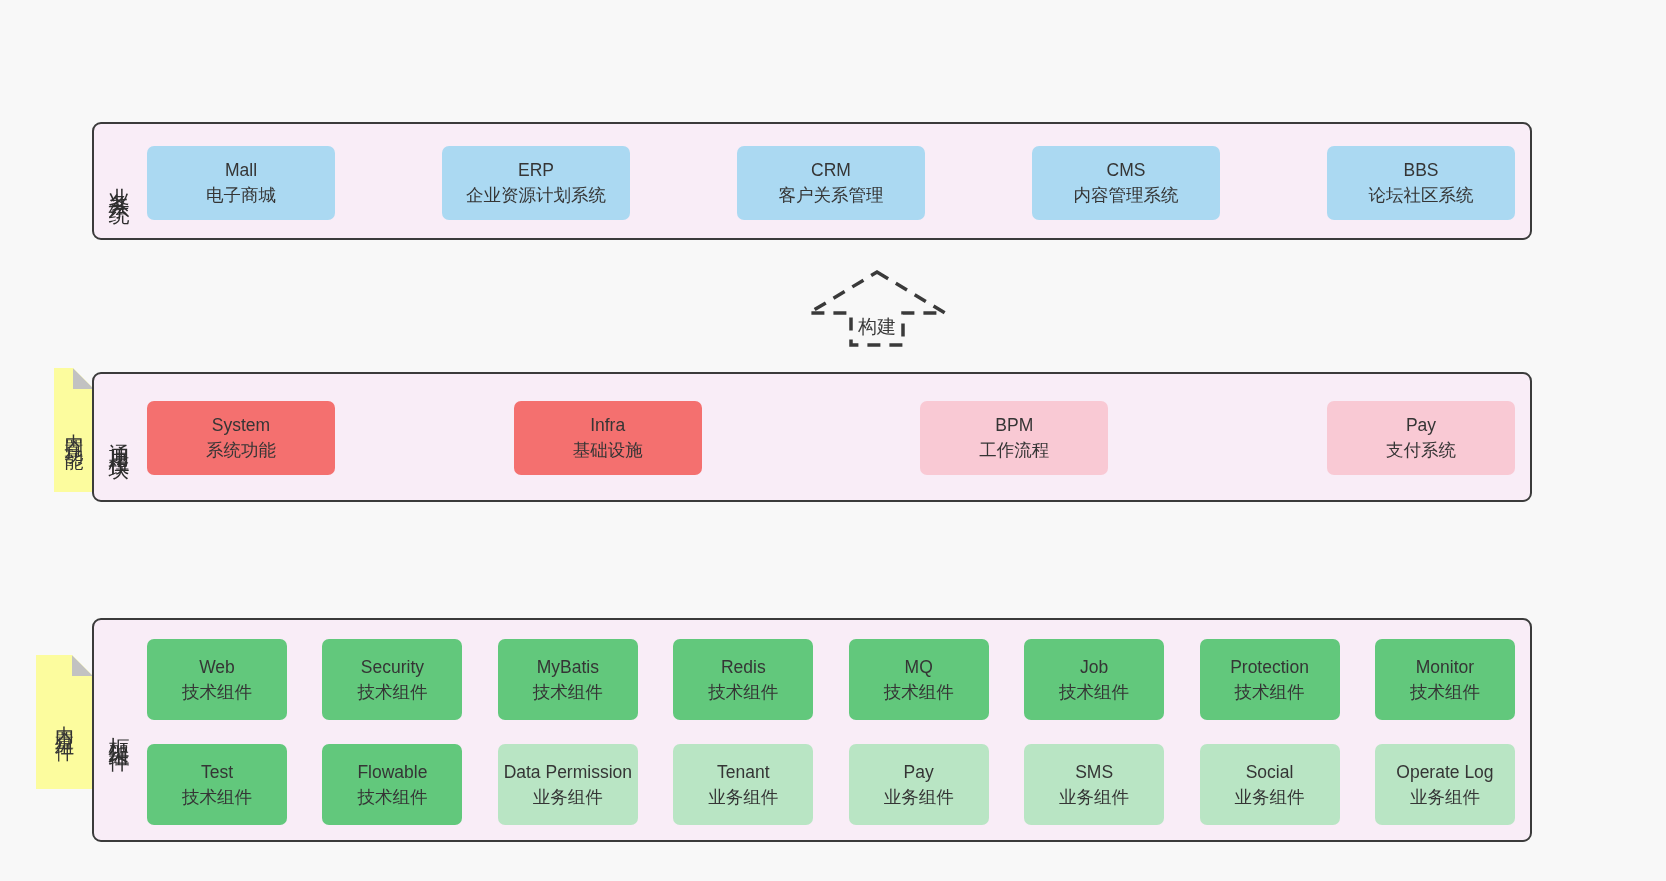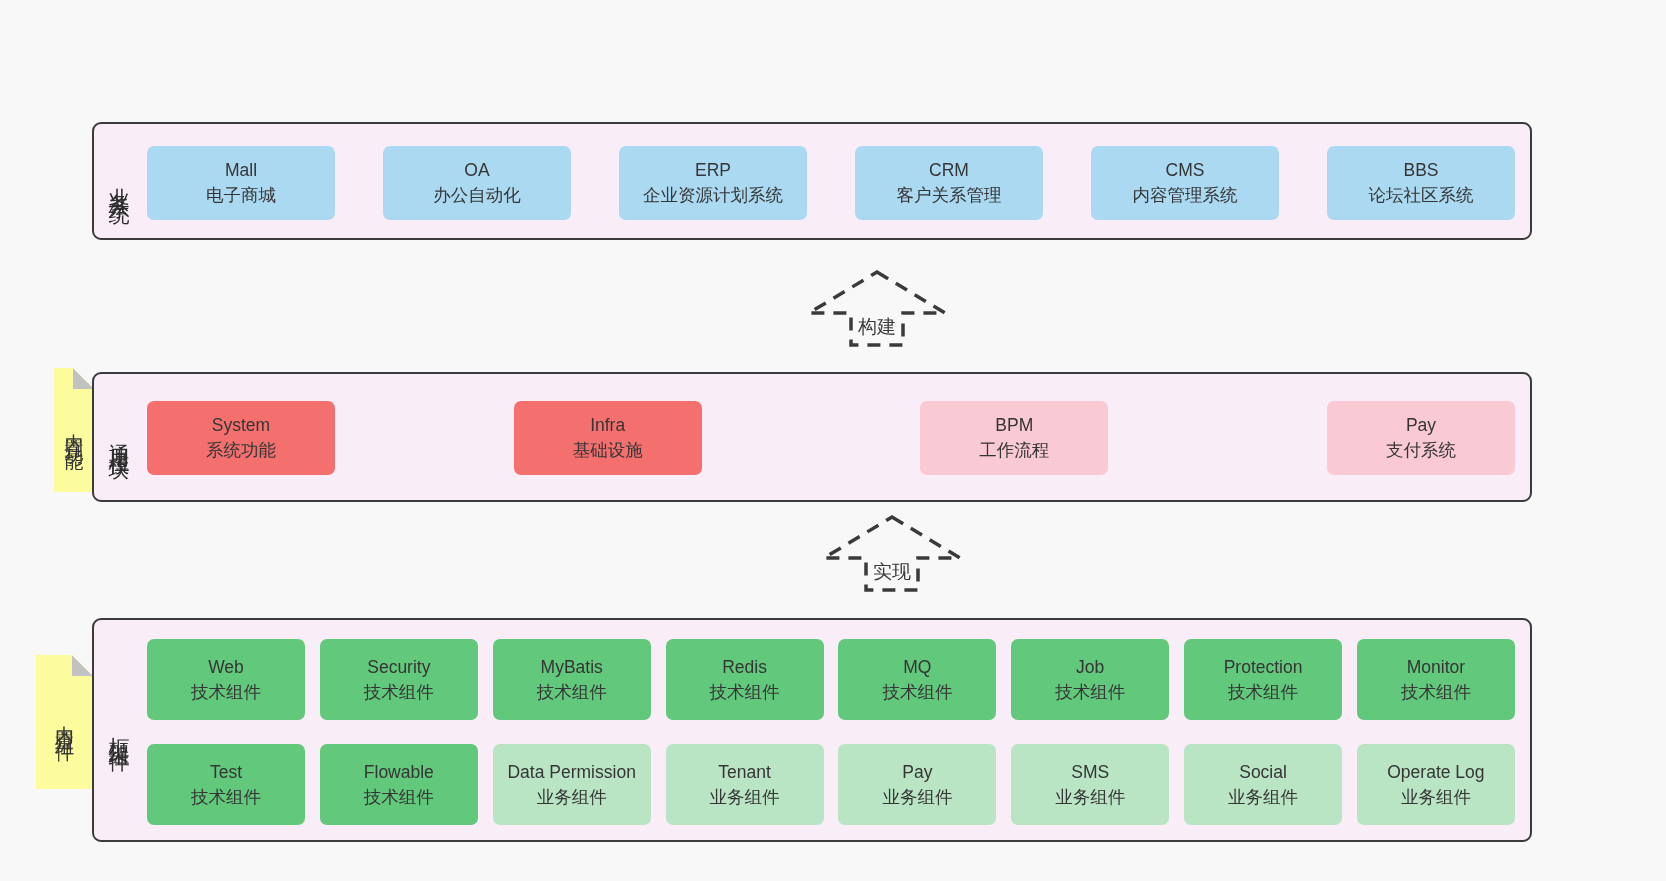--- a/index.html
+++ b/index.html
@@ -24,21 +24,21 @@
   .row{position:absolute;left:53px;right:15px;display:flex;justify-content:space-between;}
   .row-sys1{top:22px;}
   .row-sys2{top:27px;}
   .row-cmp1{top:19px;}
   .row-cmp2{top:124px;}
   .sys-box,.cmp-box{
     border-radius:7px;display:flex;flex-direction:column;justify-content:center;
     align-items:center;text-align:center;font-size:17.5px;line-height:25px;color:#353535;
   }
   .sys-box{width:188px;height:74px;}
-  .cmp-box{width:158px;height:81px;}
+  .cmp-box{width:140px;height:81px;}
   .blue{background:#abd9f2;}
   .red{background:#f4706f;}
   .pink{background:#f9c9d4;margin-left:40px;}
   .green{background:#62c87c;}
   .lgreen{background:#b9e5c4;}
   
   .note{
     position:absolute;background:#fcfc9e;z-index:1;
     clip-path:polygon(0 0,calc(100% - 21px) 0,100% 21px,100% 100%,0 100%);
   }
@@ -78,24 +78,20 @@
   </div>
 
   <div class="band" id="band1">
     <div class="band-label">业务系统</div>
     <div class="row row-sys1">
       <div class="sys-box blue">
         <div>Mall</div>
         <div>电子商城</div>
       </div>
       <div class="sys-box blue">
-        <div>OA</div>
-        <div>办公自动化</div>
-      </div>
-      <div class="sys-box blue">
         <div>ERP</div>
         <div>企业资源计划系统</div>
       </div>
       <div class="sys-box blue">
         <div>CRM</div>
         <div>客户关系管理</div>
       </div>
       <div class="sys-box blue">
         <div>CMS</div>
         <div>内容管理系统</div>
@@ -129,26 +125,20 @@
         <div>BPM</div>
         <div>工作流程</div>
       </div>
       <div class="sys-box pink">
         <div>Pay</div>
         <div>支付系统</div>
       </div>
     </div>
   </div>
 
-  <div class="arrow" id="arrow2">
-    <svg viewBox="0 0 142 80">
-      <path d="M71 4 L139 45 L97 45 L97 77 L45 77 L45 45 L3 45 Z" fill="none" stroke="#3a3a3a" stroke-width="3.5" stroke-dasharray="13 9"></path>
-    </svg>
-    <div class="arrow-label">实现</div>
-  </div>
 
   <div class="band" id="band3">
     <div class="band-label">框架组件</div>
     <div class="row row-cmp1">
       <div class="cmp-box green">
         <div>Web</div>
         <div>技术组件</div>
       </div>
       <div class="cmp-box green">
         <div>Security</div>

